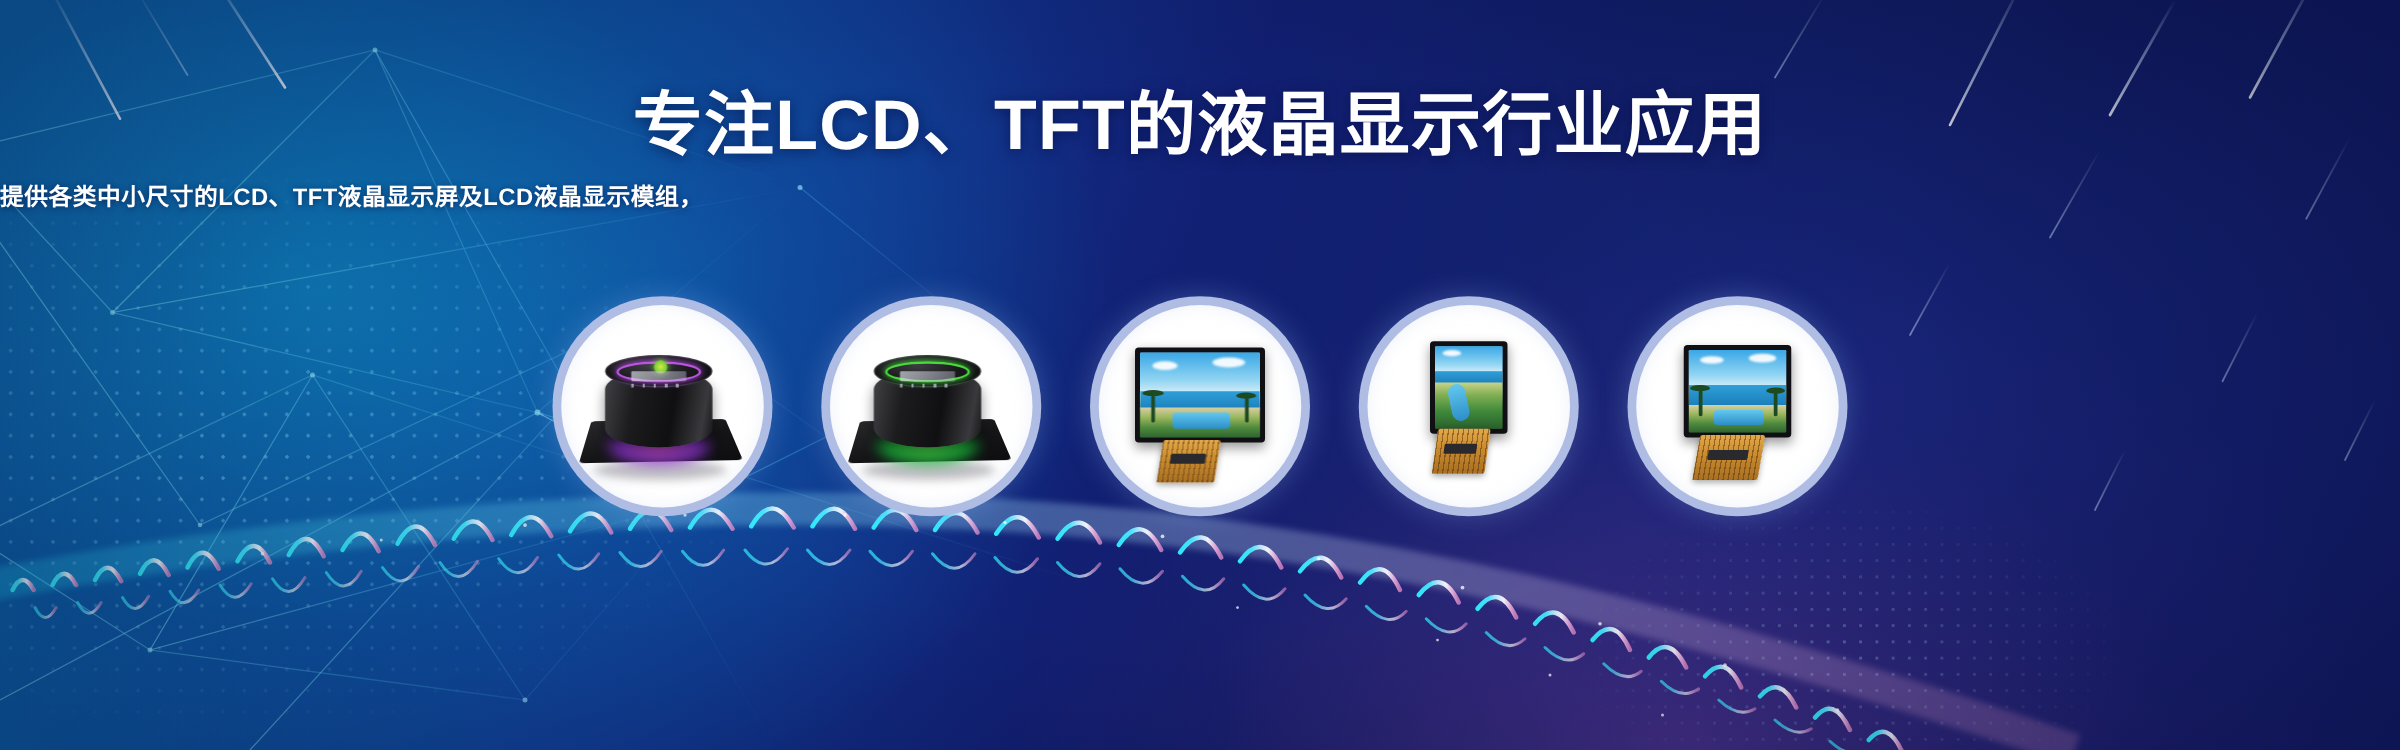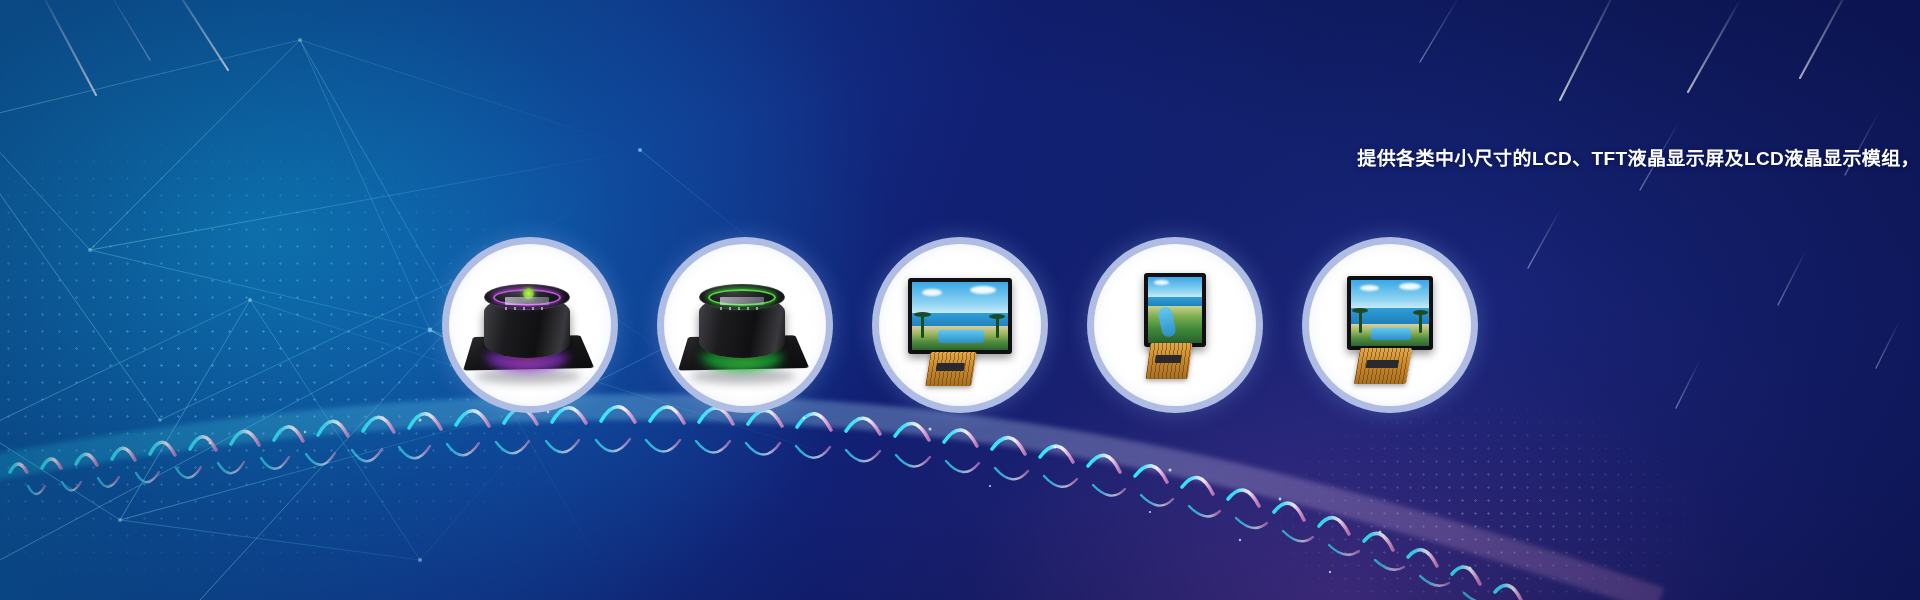--- a/index.html
+++ b/index.html
@@ -44,21 +44,21 @@
   #content { position:absolute; inset:0; }
 
   #headline {
     position:absolute; top:70px; left:0; width:1920px; text-align:center;
     font-size:56px; font-weight:bold; color:#ffffff; letter-spacing:1px;
     line-height:1.08; white-space:nowrap;
     text-shadow:0 2px 10px rgba(0,10,60,0.55);
   }
 
   #sublines {
-    position:absolute; top:143px; left:0; width:1920px; text-align:right;
+    position:absolute; top:143px; left:0; width:1920px; text-align:left;
     color:#ffffff;
   }
   .subline {
     font-size:19px; font-weight:bold; line-height:32px;
     letter-spacing:.4px; white-space:nowrap;
     text-shadow:0 1px 5px rgba(0,10,60,0.6);
   }
 
   
   #circles {
@@ -343,20 +343,21 @@
         <circle cx="1330" cy="572" r="1.2"></circle>
       <circle cx="1150" cy="512" r="1.1"></circle>
         <circle cx="990" cy="486" r="1.1"></circle>
     </g>
   </svg>
 
   <div class="layer vignette"></div>
 
   <div id="content">
 
+    <div id="headline">专注LCD、TFT的液晶显示行业应用</div>
 
     <div id="sublines">
       <div class="subline">提供各类中小尺寸的LCD、TFT液晶显示屏及LCD液晶显示模组，</div>
     </div>
 
     <div id="circles">
 
       <div class="circle-wrap">
         <div class="circle">
           <div class="prod">

